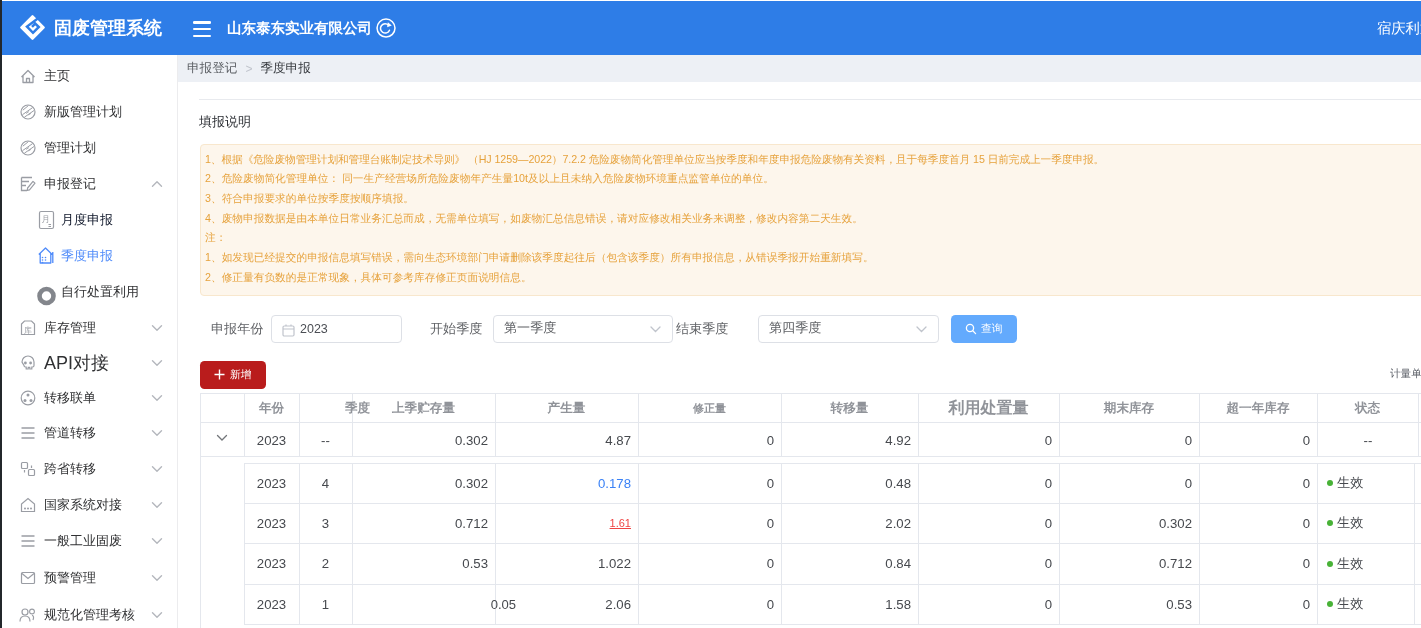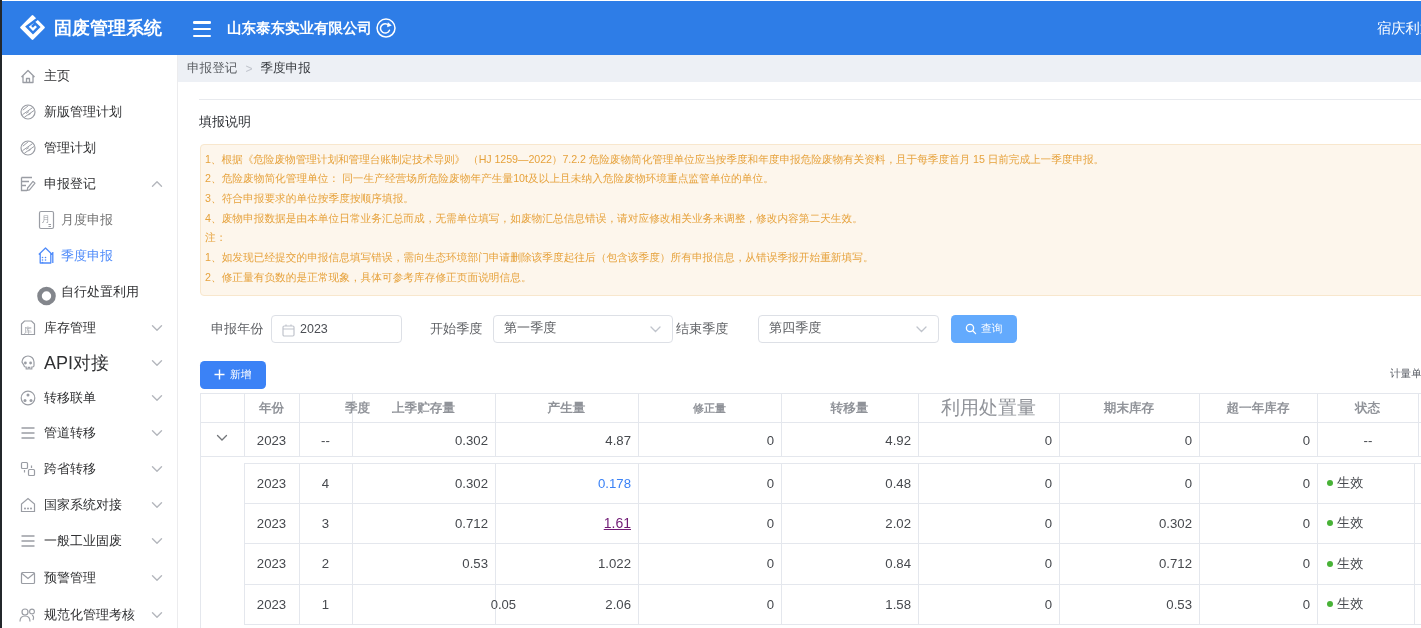--- a/index.html
+++ b/index.html
@@ -78,21 +78,21 @@
 <path d="M152.5 411.8 L157 416.2 L161.5 411.8" fill="none" stroke="#b4b7bd" stroke-width="1.4" stroke-linecap="round" stroke-linejoin="round"></path>
 <path d="M152.5 447.8 L157 452.2 L161.5 447.8" fill="none" stroke="#b4b7bd" stroke-width="1.4" stroke-linecap="round" stroke-linejoin="round"></path>
 <path d="M152.5 483.8 L157 488.2 L161.5 483.8" fill="none" stroke="#b4b7bd" stroke-width="1.4" stroke-linecap="round" stroke-linejoin="round"></path>
 <path d="M152.5 520.8 L157 525.2 L161.5 520.8" fill="none" stroke="#b4b7bd" stroke-width="1.4" stroke-linecap="round" stroke-linejoin="round"></path>
 <path d="M152.5 557.8 L157 562.2 L161.5 557.8" fill="none" stroke="#b4b7bd" stroke-width="1.4" stroke-linecap="round" stroke-linejoin="round"></path>
 </svg>
 <div class="abs ct" style="left:44px;top:66px;height:20px;font-size:13px;color:#303133;white-space:nowrap;">主页</div>
 <div class="abs ct" style="left:44px;top:102px;height:20px;font-size:13px;color:#303133;white-space:nowrap;">新版管理计划</div>
 <div class="abs ct" style="left:44px;top:138px;height:20px;font-size:13px;color:#303133;white-space:nowrap;">管理计划</div>
 <div class="abs ct" style="left:44px;top:174px;height:20px;font-size:13px;color:#303133;white-space:nowrap;">申报登记</div>
-<div class="abs ct" style="left:61px;top:210px;height:20px;font-size:13px;color:#737373;white-space:nowrap;">月度申报</div>
+<div class="abs ct" style="left:61px;top:210px;height:20px;font-size:13px;color:#0f172a;white-space:nowrap;">月度申报</div>
 <div class="abs ct" style="left:61px;top:246px;height:20px;font-size:13px;color:#4f8bfa;white-space:nowrap;">季度申报</div>
 <div class="abs ct" style="left:61px;top:282px;height:20px;font-size:13px;color:#303133;white-space:nowrap;">自行处置利用</div>
 <div class="abs ct" style="left:44px;top:318px;height:20px;font-size:13px;color:#303133;white-space:nowrap;">库存管理</div>
 <div class="abs ct" style="left:44px;top:353px;height:20px;font-size:18px;color:#303133;white-space:nowrap;">API对接</div>
 <div class="abs ct" style="left:44px;top:388px;height:20px;font-size:13px;color:#303133;white-space:nowrap;">转移联单</div>
 <div class="abs ct" style="left:44px;top:423px;height:20px;font-size:13px;color:#303133;white-space:nowrap;">管道转移</div>
 <div class="abs ct" style="left:44px;top:459px;height:20px;font-size:13px;color:#303133;white-space:nowrap;">跨省转移</div>
 <div class="abs ct" style="left:44px;top:495px;height:20px;font-size:13px;color:#303133;white-space:nowrap;">国家系统对接</div>
 <div class="abs ct" style="left:44px;top:531px;height:20px;font-size:13px;color:#303133;white-space:nowrap;">一般工业固废</div>
 <div class="abs ct" style="left:44px;top:568px;height:20px;font-size:13px;color:#303133;white-space:nowrap;">预警管理</div>
@@ -128,21 +128,21 @@
 <div class="abs" style="left:758px;top:315px;width:181px;height:28px;border:1px solid #dde0e6;border-radius:4px;box-sizing:border-box;background:#fff;"></div>
 <div class="abs ct" style="left:769px;top:318px;height:20px;font-size:13.1px;color:#606266;">第四季度</div>
 <svg class="abs" style="left:916px;top:325.5px;" width="11" height="7" viewBox="0 0 11 7">
     <path d="M1 1 L5.5 5.5 L10 1" fill="none" stroke="#c0c4cc" stroke-width="1.3" stroke-linecap="round"></path>
   </svg>
 <div class="abs ct" style="left:951px;top:315px;width:65.5px;height:28px;background:#63aafd;border-radius:4.5px;justify-content:center;color:#fff;font-size:10.8px;">
 <svg width="12" height="12" viewBox="0 0 12 12" style="margin-right:4px;">
       <circle cx="5" cy="5" r="3.6" fill="none" stroke="#fff" stroke-width="1.3"></circle>
       <path d="M7.8 7.8 L10.6 10.6" stroke="#fff" stroke-width="1.3" stroke-linecap="round"></path>
     </svg>查询</div>
-<div class="abs ct" style="left:200px;top:360.5px;width:65.5px;height:28px;background:#3b82f6;border-radius:4.5px;justify-content:center;color:#fff;font-size:10.8px;">
+<div class="abs ct" style="left:200px;top:360.5px;width:65.5px;height:28px;background:#b91c1c;border-radius:4.5px;justify-content:center;color:#fff;font-size:10.8px;">
 <svg width="11" height="11" viewBox="0 0 11 11" style="margin-right:5px;">
       <path d="M5.5 0.5 L5.5 10.5 M0.5 5.5 L10.5 5.5" stroke="#fff" stroke-width="1.4"></path>
     </svg>新增</div>
 <div class="abs ct" style="left:1390px;top:364px;height:20px;font-size:10.6px;color:#5a5e66;white-space:nowrap;">计量单位：吨</div>
 <div class="abs" style="left:200px;top:393px;width:1221px;height:1px;background:#e4e7ed;"></div>
 <div class="abs" style="left:200px;top:422px;width:1221px;height:1px;background:#e4e7ed;"></div>
 <div class="abs" style="left:200px;top:456px;width:1221px;height:1px;background:#e4e7ed;"></div>
 <div class="abs" style="left:200px;top:393px;width:1px;height:64px;background:#e4e7ed;"></div>
 <div class="abs" style="left:244px;top:393px;width:1px;height:64px;background:#e4e7ed;"></div>
 <div class="abs" style="left:299px;top:393px;width:1px;height:64px;background:#e4e7ed;"></div>
@@ -153,21 +153,21 @@
 <div class="abs" style="left:918px;top:393px;width:1px;height:64px;background:#e4e7ed;"></div>
 <div class="abs" style="left:1059px;top:393px;width:1px;height:64px;background:#e4e7ed;"></div>
 <div class="abs" style="left:1199px;top:393px;width:1px;height:64px;background:#e4e7ed;"></div>
 <div class="abs" style="left:1317px;top:393px;width:1px;height:64px;background:#e4e7ed;"></div>
 <div class="abs ct" style="left:244px;top:398px;width:55px;height:20px;justify-content:center;font-size:12.6px;font-weight:bold;color:#909399;">年份</div>
 <div class="abs ct" style="left:299px;top:398px;width:53px;height:20px;justify-content:center;font-size:12.6px;font-weight:bold;color:#909399;margin-left:32px;">季度</div>
 <div class="abs ct" style="left:352px;top:398px;width:143px;height:20px;justify-content:center;font-size:12.6px;font-weight:bold;color:#909399;">上季贮存量</div>
 <div class="abs ct" style="left:495px;top:398px;width:143px;height:20px;justify-content:center;font-size:12.6px;font-weight:bold;color:#909399;">产生量</div>
 <div class="abs ct" style="left:638px;top:398px;width:143px;height:20px;justify-content:center;font-size:11px;font-weight:bold;color:#909399;">修正量</div>
 <div class="abs ct" style="left:781px;top:398px;width:137px;height:20px;justify-content:center;font-size:12.6px;font-weight:bold;color:#909399;">转移量</div>
-<div class="abs ct" style="left:918px;top:398px;width:141px;height:20px;justify-content:center;font-size:19px;font-weight:normal;color:#909399;">利用处置量</div>
+<div class="abs ct" style="left:918px;top:398px;width:141px;height:20px;justify-content:center;font-size:16px;font-weight:bold;color:#909399;">利用处置量</div>
 <div class="abs ct" style="left:1059px;top:398px;width:140px;height:20px;justify-content:center;font-size:12.6px;font-weight:bold;color:#909399;">期末库存</div>
 <div class="abs ct" style="left:1199px;top:398px;width:118px;height:20px;justify-content:center;font-size:12.6px;font-weight:bold;color:#909399;">超一年库存</div>
 <div class="abs ct" style="left:1317px;top:398px;width:101px;height:20px;justify-content:center;font-size:12.6px;font-weight:bold;color:#909399;">状态</div>
 <svg class="abs" style="left:216px;top:434px;" width="12" height="8" viewBox="0 0 12 8">
     <path d="M1.5 1.5 L6 6 L10.5 1.5" fill="none" stroke="#73767a" stroke-width="1.3" stroke-linecap="round"></path>
   </svg>
 <div class="abs ct" style="left:244px;top:430px;width:55px;height:20px;justify-content:center;font-size:13.2px;color:#46494e;">2023</div>
 <div class="abs ct" style="left:299px;top:430px;width:53px;height:20px;justify-content:center;font-size:13.2px;color:#46494e;">--</div>
 <div class="abs ct" style="left:352px;top:430px;width:136px;height:20px;justify-content:flex-end;font-size:13.2px;color:#46494e;">0.302</div>
 <div class="abs ct" style="left:495px;top:430px;width:136px;height:20px;justify-content:flex-end;font-size:13.2px;color:#46494e;">4.87</div>
@@ -202,21 +202,21 @@
 <div class="abs ct" style="left:638px;top:473.0px;width:136px;height:20px;justify-content:flex-end;font-size:13.2px;color:#46494e;">0</div>
 <div class="abs ct" style="left:781px;top:473.0px;width:130px;height:20px;justify-content:flex-end;font-size:13.2px;color:#46494e;">0.48</div>
 <div class="abs ct" style="left:918px;top:473.0px;width:134px;height:20px;justify-content:flex-end;font-size:13.2px;color:#46494e;">0</div>
 <div class="abs ct" style="left:1059px;top:473.0px;width:133px;height:20px;justify-content:flex-end;font-size:13.2px;color:#46494e;">0</div>
 <div class="abs ct" style="left:1199px;top:473.0px;width:111px;height:20px;justify-content:flex-end;font-size:13.2px;color:#46494e;">0</div>
 <div class="abs" style="left:1327px;top:480.0px;width:6px;height:6px;border-radius:3px;background:#48b237;"></div>
 <div class="abs ct" style="left:1337px;top:473.0px;height:20px;font-size:13.2px;color:#46494e;">生效</div>
 <div class="abs ct" style="left:244px;top:513.0px;width:55px;height:20px;justify-content:center;font-size:13.2px;color:#46494e;">2023</div>
 <div class="abs ct" style="left:299px;top:513.0px;width:53px;height:20px;justify-content:center;font-size:13.2px;color:#46494e;">3</div>
 <div class="abs ct" style="left:352px;top:513.0px;width:136px;height:20px;justify-content:flex-end;font-size:13.2px;color:#46494e;">0.712</div>
-<div class="abs ct" style="left:495px;top:513.0px;width:136px;height:20px;justify-content:flex-end;font-size:14px;color:#701a75;text-decoration:underline;">1.61</div>
+<div class="abs ct" style="left:495px;top:513.0px;width:136px;height:20px;justify-content:flex-end;font-size:11px;color:#ef4444;text-decoration:underline;">1.61</div>
 <div class="abs ct" style="left:638px;top:513.0px;width:136px;height:20px;justify-content:flex-end;font-size:13.2px;color:#46494e;">0</div>
 <div class="abs ct" style="left:781px;top:513.0px;width:130px;height:20px;justify-content:flex-end;font-size:13.2px;color:#46494e;">2.02</div>
 <div class="abs ct" style="left:918px;top:513.0px;width:134px;height:20px;justify-content:flex-end;font-size:13.2px;color:#46494e;">0</div>
 <div class="abs ct" style="left:1059px;top:513.0px;width:133px;height:20px;justify-content:flex-end;font-size:13.2px;color:#46494e;">0.302</div>
 <div class="abs ct" style="left:1199px;top:513.0px;width:111px;height:20px;justify-content:flex-end;font-size:13.2px;color:#46494e;">0</div>
 <div class="abs" style="left:1327px;top:520.0px;width:6px;height:6px;border-radius:3px;background:#48b237;"></div>
 <div class="abs ct" style="left:1337px;top:513.0px;height:20px;font-size:13.2px;color:#46494e;">生效</div>
 <div class="abs ct" style="left:244px;top:553.5px;width:55px;height:20px;justify-content:center;font-size:13.2px;color:#46494e;">2023</div>
 <div class="abs ct" style="left:299px;top:553.5px;width:53px;height:20px;justify-content:center;font-size:13.2px;color:#46494e;">2</div>
 <div class="abs ct" style="left:352px;top:553.5px;width:136px;height:20px;justify-content:flex-end;font-size:13.2px;color:#46494e;">0.53</div>

